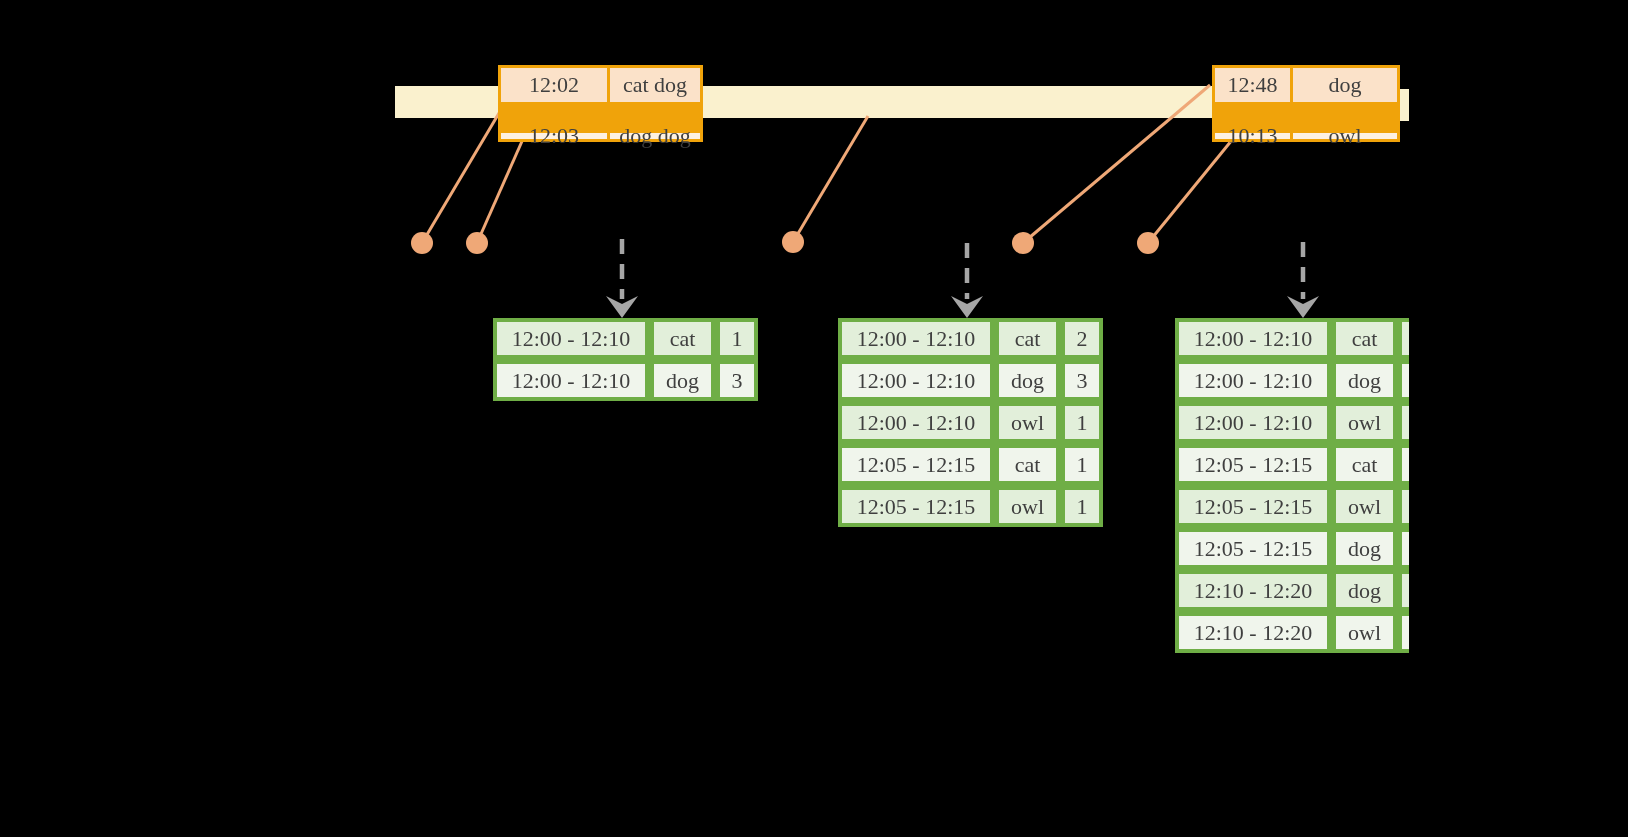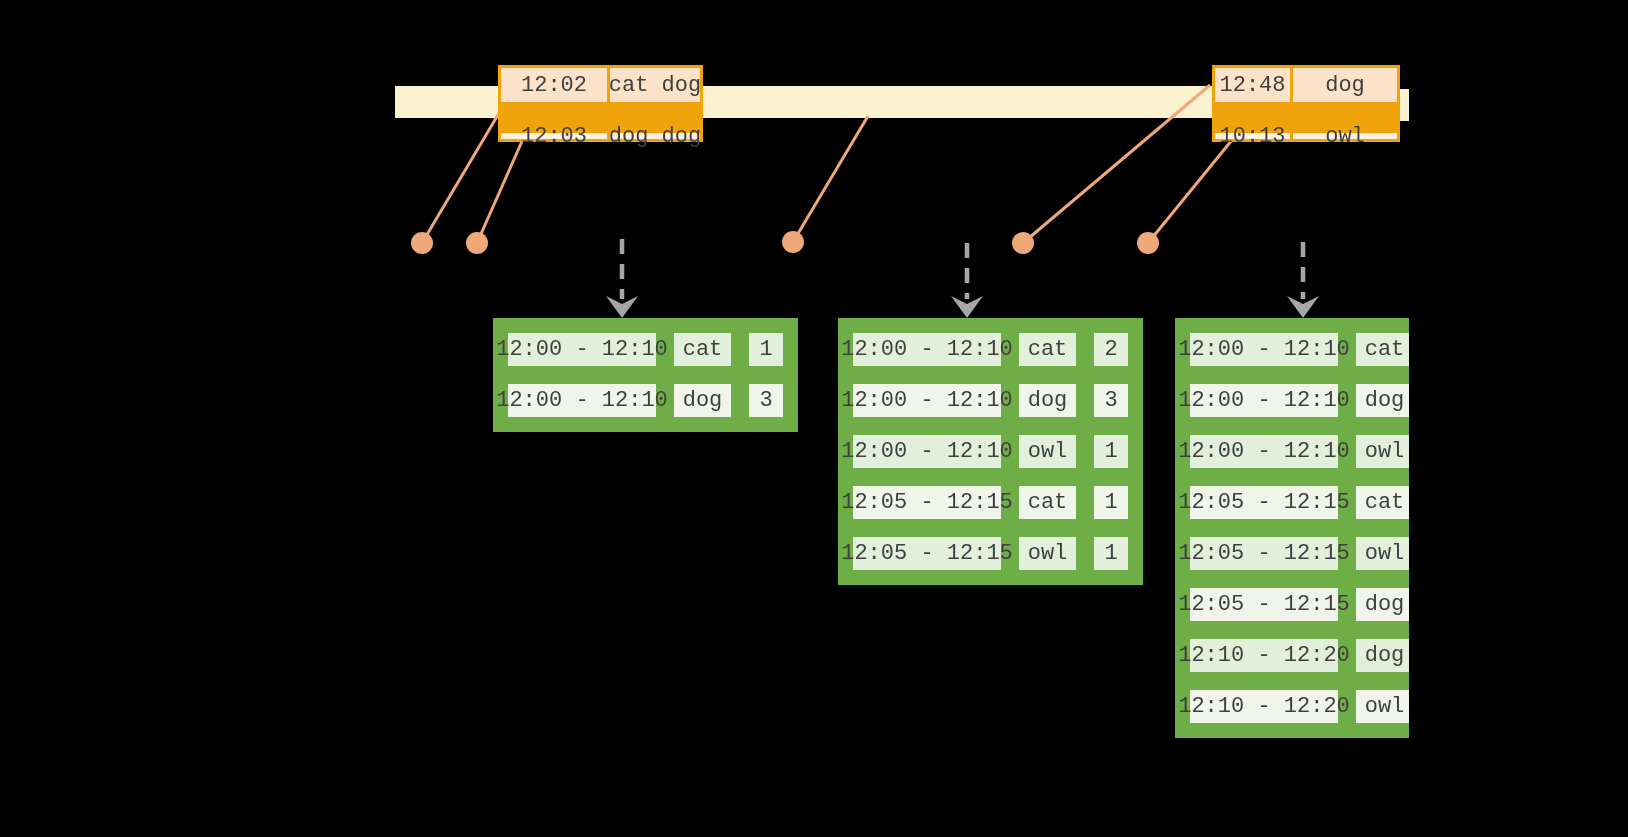--- a/index.html
+++ b/index.html
@@ -1,31 +1,31 @@
 <!DOCTYPE html>
 <html style="--background: #000000; --timeline-fill: #FAF1CE; --event-border: #F0A30A; --event-row-dark: #FBE2C9; --event-row-light: #FDF1E2; --connector: #EFA877; --result-border: #6FAE46; --result-row-dark: #E2EFDA; --result-row-light: #F0F5EC; --arrow-gray: #A6A6A6; --text-color: #3F3F3F;"><head>
 <meta charset="utf-8">
 <style>
   html,body{margin:0;padding:0;background:#000;}
   .canvas{
     position:relative;width:1409px;height:837px;background:var(--background,#000);
-    overflow:hidden;font-family:Liberation Mono, monospace;
+    overflow:hidden;font-family:Liberation Serif, serif;
   }
   .overlay{position:absolute;left:0;top:0;width:1628px;height:837px;}
   .timeline-shape{fill:var(--timeline-fill);}
   .connector{stroke:var(--connector);stroke-width:3;}
   .dot{fill:var(--connector);}
   .trigger-shaft{stroke:var(--arrow-gray);stroke-width:4.5;stroke-dasharray:15 10;fill:none;}
   .trigger-head{fill:var(--arrow-gray);}
   .etable{
     position:absolute;display:grid;gap:3px;padding:3px;
     background:var(--event-border);
   }
   .gtable{
-    position:absolute;display:grid;gap:18px;padding:15px;
+    position:absolute;display:grid;gap:9px;padding:4px;
     background:var(--result-border);
   }
   .cell{
     display:flex;align-items:center;justify-content:center;
     font-size:22px;color:var(--text-color);white-space:nowrap;
   }
   .etable .dark{background:var(--event-row-dark);}
   .etable .light{background:var(--event-row-light);margin-top:28px;}
   .gtable .dark{background:var(--result-row-dark);}
   .gtable .light{background:var(--result-row-light);}

